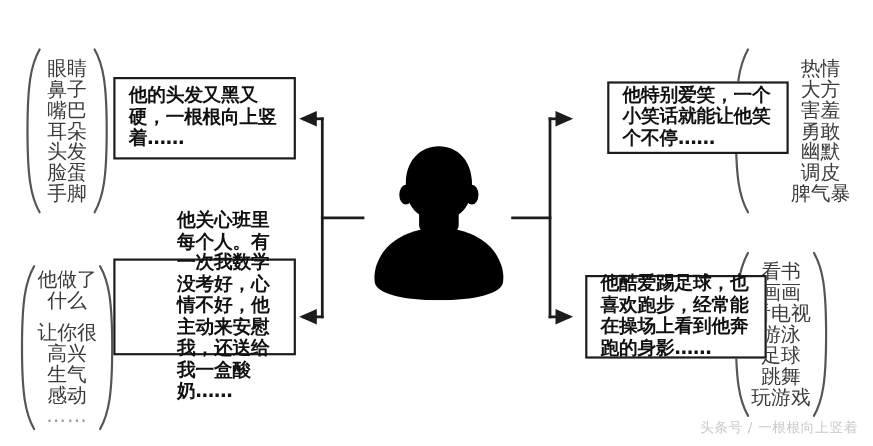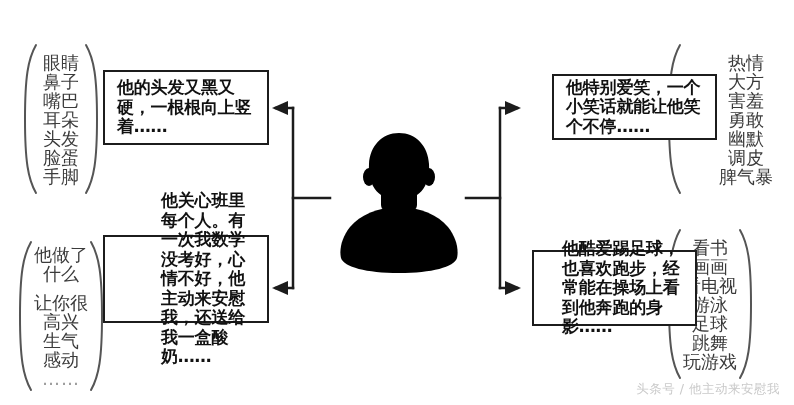--- a/index.html
+++ b/index.html
@@ -236,19 +236,19 @@
   </div>
 
   <div class="text-box" style="left:103px; top:235px; width:166px; height:88px;padding-left:44px;">
     <div class="tb-inner">他关心班里每个人。有一次我数学没考好，心情不好，他主动来安慰我，还送给我一盒酸奶……</div>
   </div>
 
   <div class="text-box" style="left:552px; top:74px; width:165px; height:66px;">
     <div class="tb-inner">他特别爱笑，一个小笑话就能让他笑个不停……</div>
   </div>
 
-  <div class="text-box" style="left:532px; top:250px; width:165px; height:76px;padding-left:16px;">
+  <div class="text-box" style="left:532px; top:250px; width:165px; height:76px;">
     <div class="tb-inner">他酷爱踢足球，也喜欢跑步，经常能在操场上看到他奔跑的身影……</div>
   </div>
 
-  <div id="watermark">头条号 / 他主动来安慰我</div>
+  <div id="watermark">头条号 / 一根根向上竖着</div>
 
 </div>
 
 </body></html>

